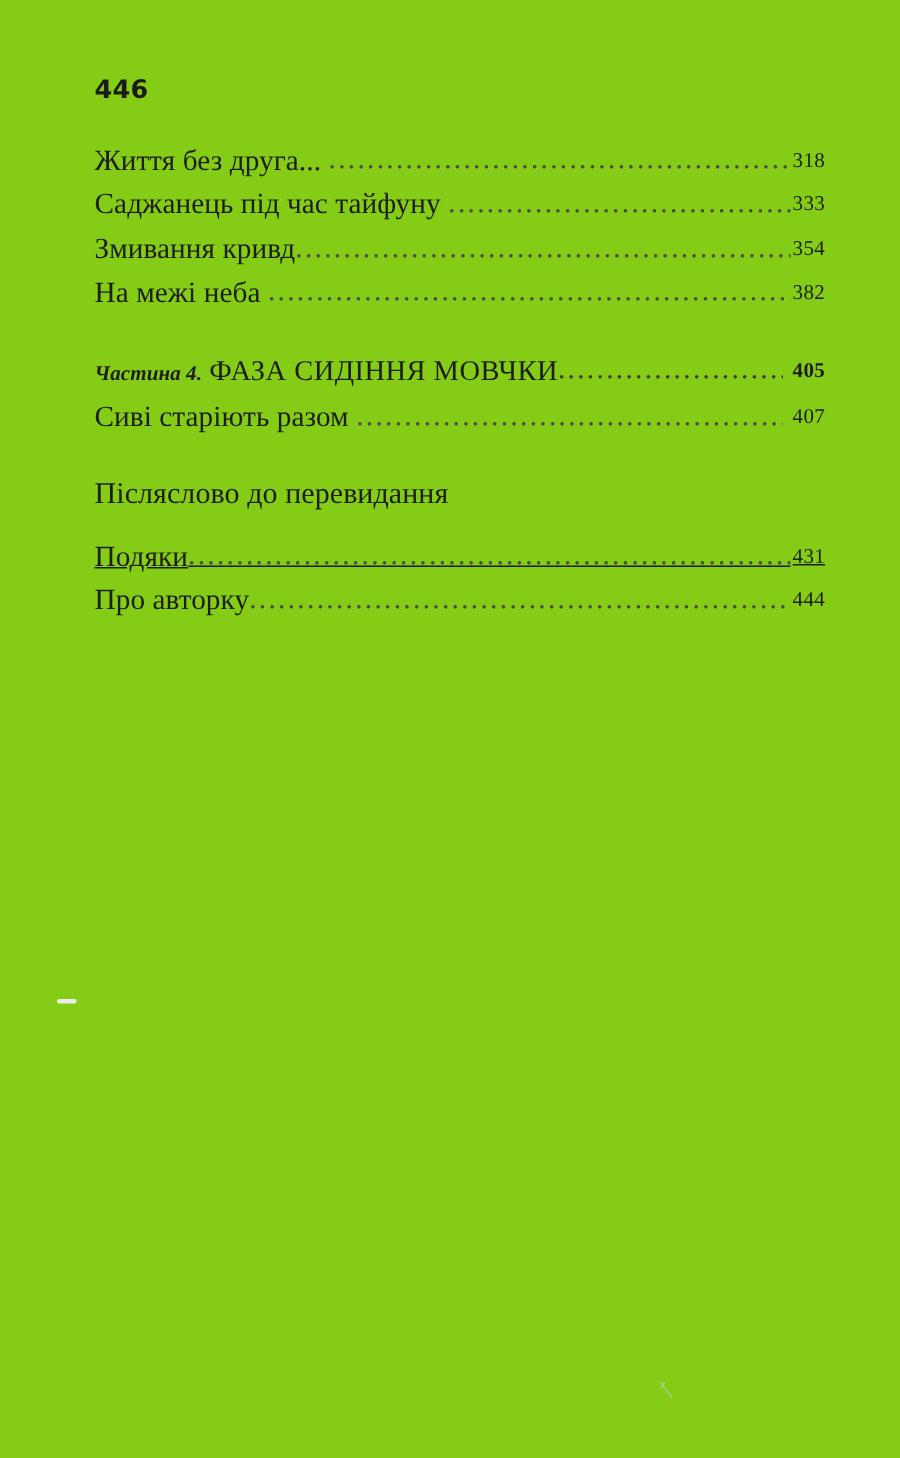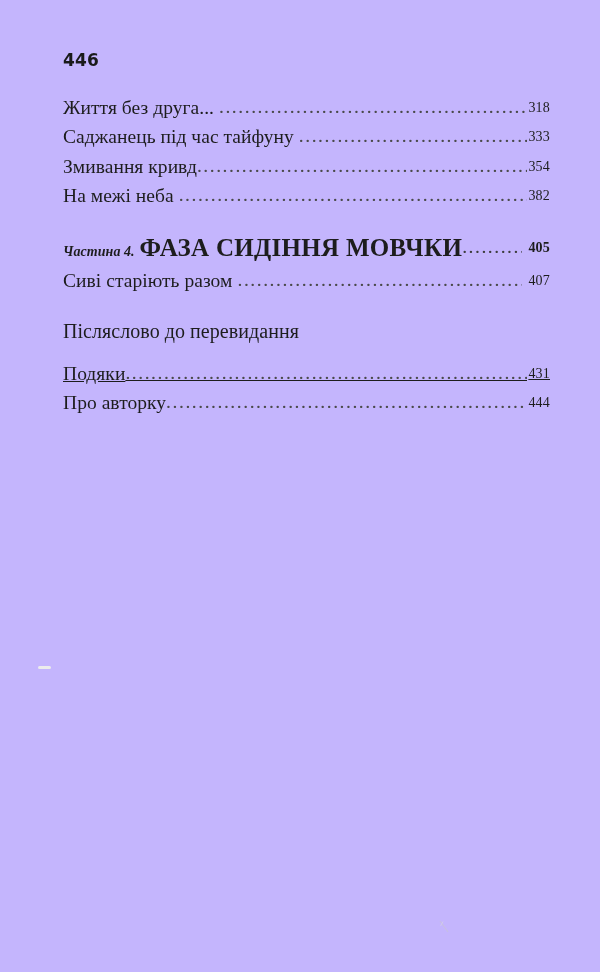--- a/index.html
+++ b/index.html
@@ -14,21 +14,21 @@
     position: relative;
     overflow: hidden;
     font-family: "Liberation Serif", "DejaVu Serif", serif;
     color: #1d1d1d;
     -webkit-font-smoothing: antialiased;
   }
 
   .page {
     position: absolute;
     inset: 0;
-    background: #c4b5fd;
+    background: #84cc16;
   }
 
   
   .folio {
     position: absolute;
     left: 63px;
     top: 50px;
     font-family: "DejaVu Sans", "Liberation Sans", sans-serif;
     font-weight: 700;
     font-size: 17px;
@@ -89,22 +89,22 @@
   
   .sp-after .toc-page { padding-left: 6px; }
 
   
   .part-row .part-num {
     font-style: italic;
     font-weight: 700;
     font-size: 14px;
   }
   .part-row .part-name {
-    font-weight: 700;
-    font-size: 25px;
+    font-weight: 400;
+    font-size: 19px;
     letter-spacing: 0.3px;
     margin-top: 24px;
   }
   .part-row .leader { color: #3d3d3d; }
   .part-row .toc-page { font-weight: 700; }
 
   
   .multiline { display: block; width: 100%; }
   .multiline .first-line {
     font-size: 20px;

